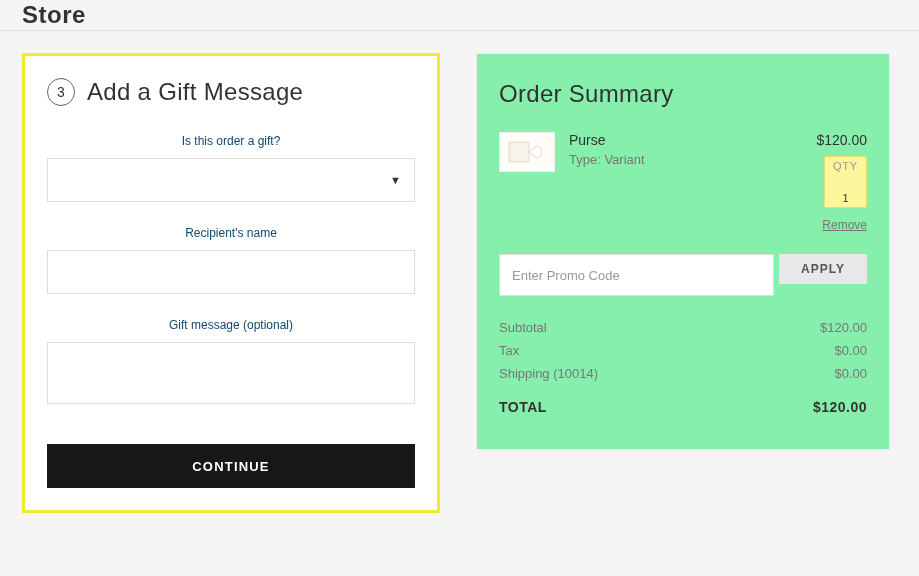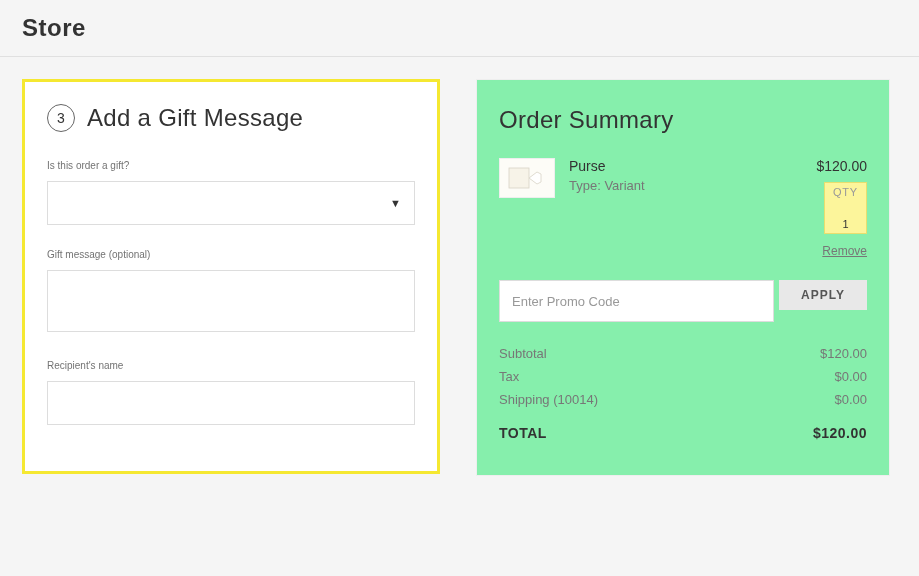--- a/index.html
+++ b/index.html
@@ -9,21 +9,21 @@
     }
     body {
       font-family: -apple-system, BlinkMacSystemFont, 'Segoe UI', Arial, sans-serif;
       background: #f5f5f5;
       color: #333;
       width: 919px;
       height: 576px;
       overflow: hidden;
     }
     .header {
-      padding: 14px 22px;
+      padding: 1px 22px;
       border-bottom: 1px solid #e0e0e0;
     }
     .header-title {
       font-size: 24px;
       font-weight: bold;
       letter-spacing: 0.5px;
     }
     .content {
       display: flex;
       padding: 22px;
@@ -56,23 +56,24 @@
     .panel-title {
       font-size: 24px;
       font-weight: 300;
       letter-spacing: 0.3px;
     }
     .form-group {
       margin-bottom: 24px;
     }
     .form-label {
       display: block;
-      font-size: 10px;
-      color: #737373;
+      font-size: 12px;
+      color: #0c4a6e;
       margin-bottom: 10px;
+      text-align: center;
     }
     .form-input, .form-select, .form-textarea {
       width: 100%;
       border: 1px solid #ddd;
       background: #fff;
       font-size: 14px;
       font-family: inherit;
     }
     .form-select {
       height: 44px;
@@ -249,29 +250,30 @@
 
     <div class="form-group">
       <label class="form-label">Is this order a gift?</label>
       <div class="select-wrapper">
         <select class="form-select"></select>
         <span class="select-arrow">▼</span>
       </div>
     </div>
 
     <div class="form-group">
+      <label class="form-label">Recipient's name</label>
+      <input type="text" class="form-input" value="" style="">
+    </div>
+
+    <div class="form-group">
       <label class="form-label">Gift message (optional)</label>
       <textarea class="form-textarea" style=""></textarea>
     </div>
 
-    <div class="form-group">
-      <label class="form-label">Recipient's name</label>
-      <input type="text" class="form-input" value="" style="">
-    </div>
-
+    <button class="continue-btn">CONTINUE</button>
   </div>
 
   <div class="summary-panel">
     <div class="summary-title">Order Summary</div>
 
     <div class="line-item">
       <div class="item-image">
         <svg viewBox="0 0 40 28">
           <rect x="2" y="4" width="20" height="20" fill="#f7f3e8" stroke="#d8d3c5" stroke-width="0.8"></rect>
           <path d="M 22 14 L 30 8 L 34 10 L 34 18 L 30 20 Z" fill="#ffffff" stroke="#d8d3c5" stroke-width="0.8"></path>

